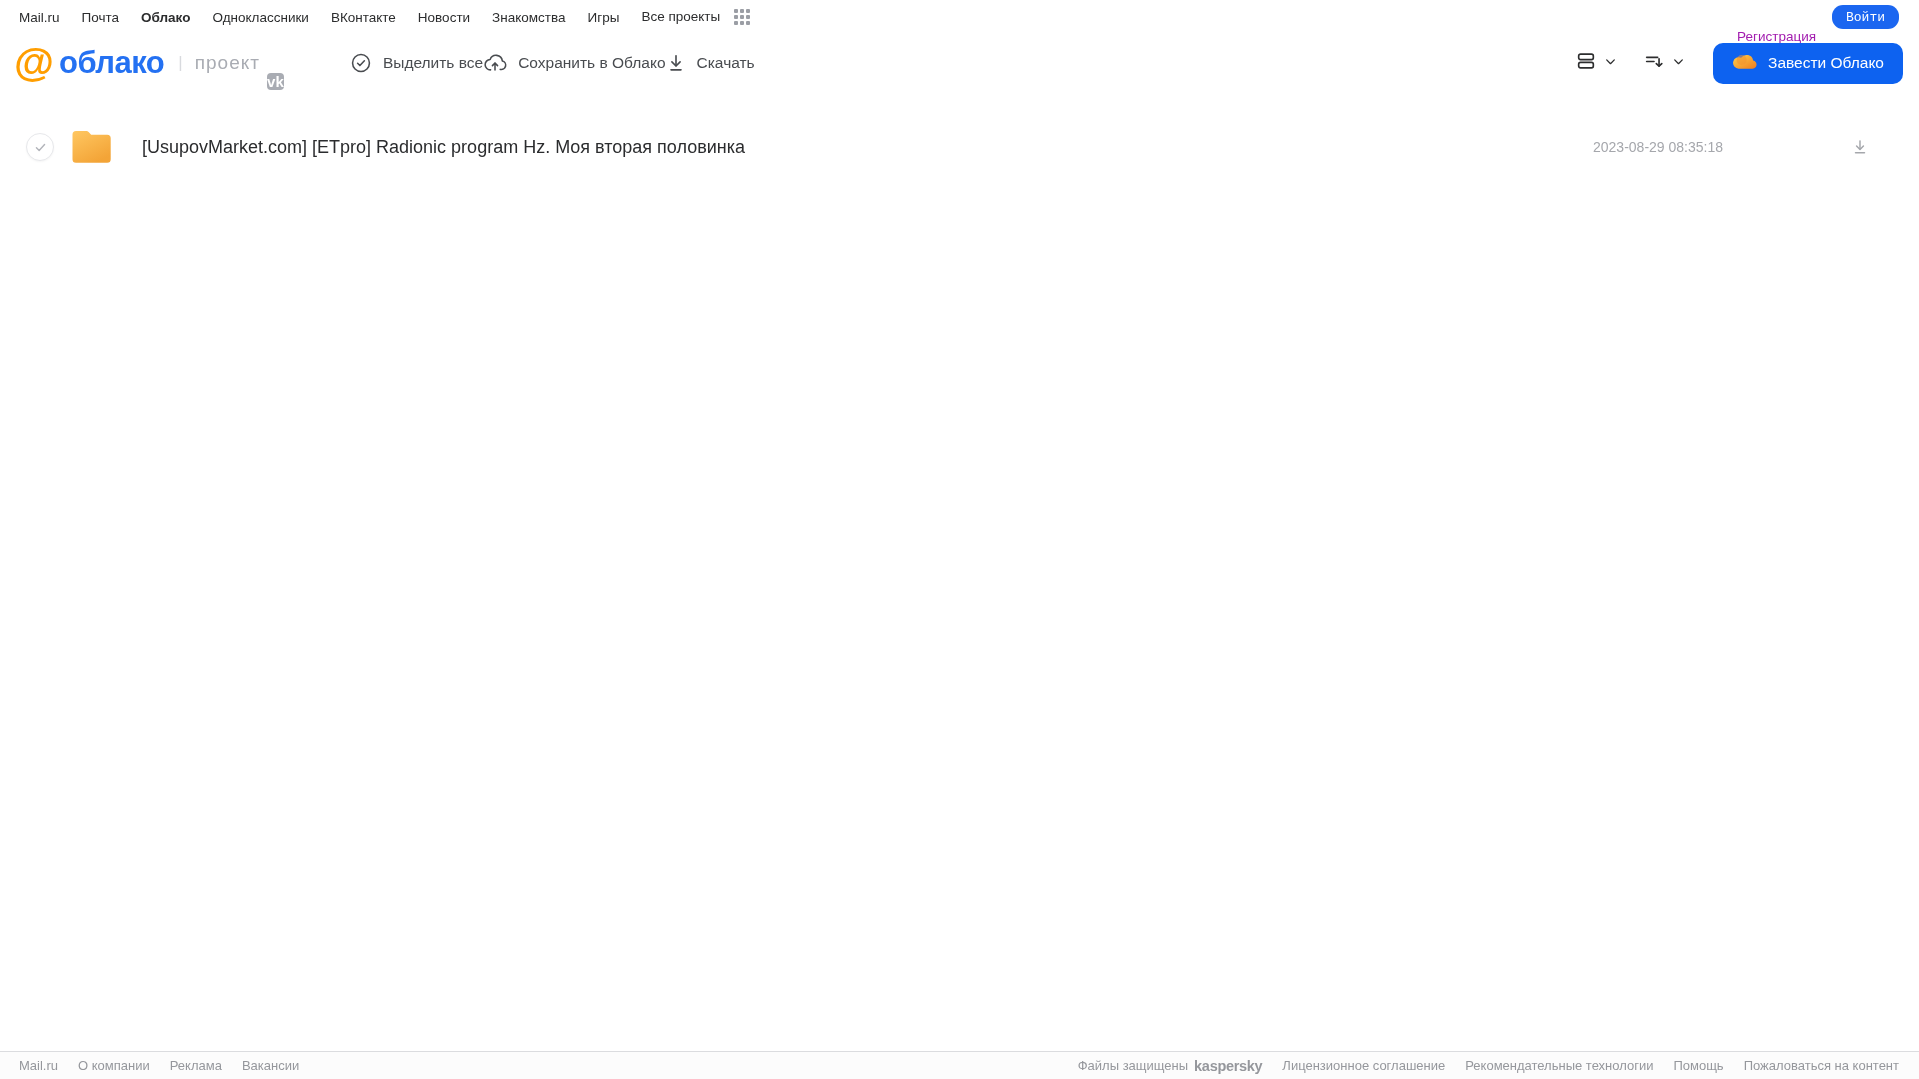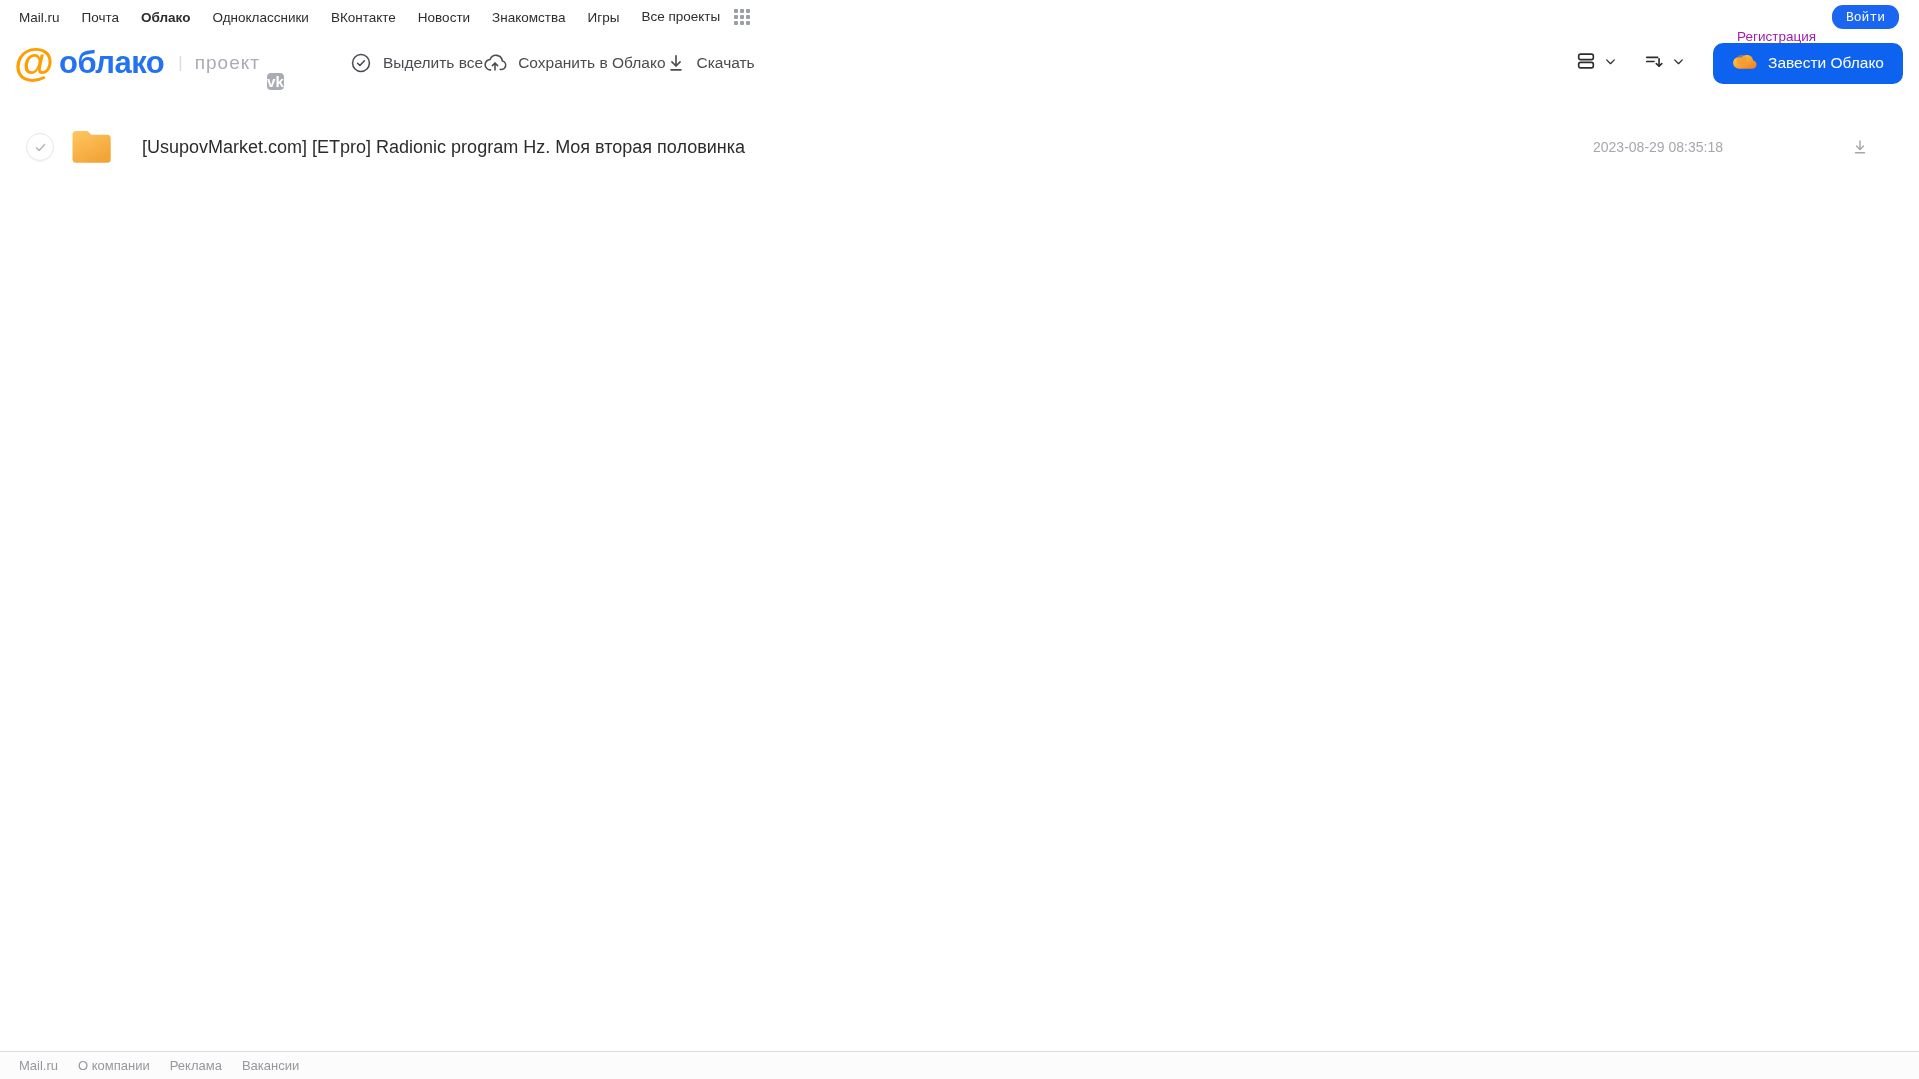--- a/index.html
+++ b/index.html
@@ -277,13 +277,23 @@
     </span>
   </div>
 </main>
 
 <footer class="footer">
   <a>Mail.ru</a>
   <a>О компании</a>
   <a>Реклама</a>
   <a>Вакансии</a>
 
+  <span class="footer-right">
+    <span class="kaspersky-wrap">
+      <span>Файлы защищены</span>
+      <a class="kaspersky-logo">kaspersky</a>
+    </span>
+    <a>Лицензионное соглашение</a>
+    <a>Рекомендательные технологии</a>
+    <a>Помощь</a>
+    <a>Пожаловаться на контент</a>
+  </span>
 </footer>
 
 </body></html>

